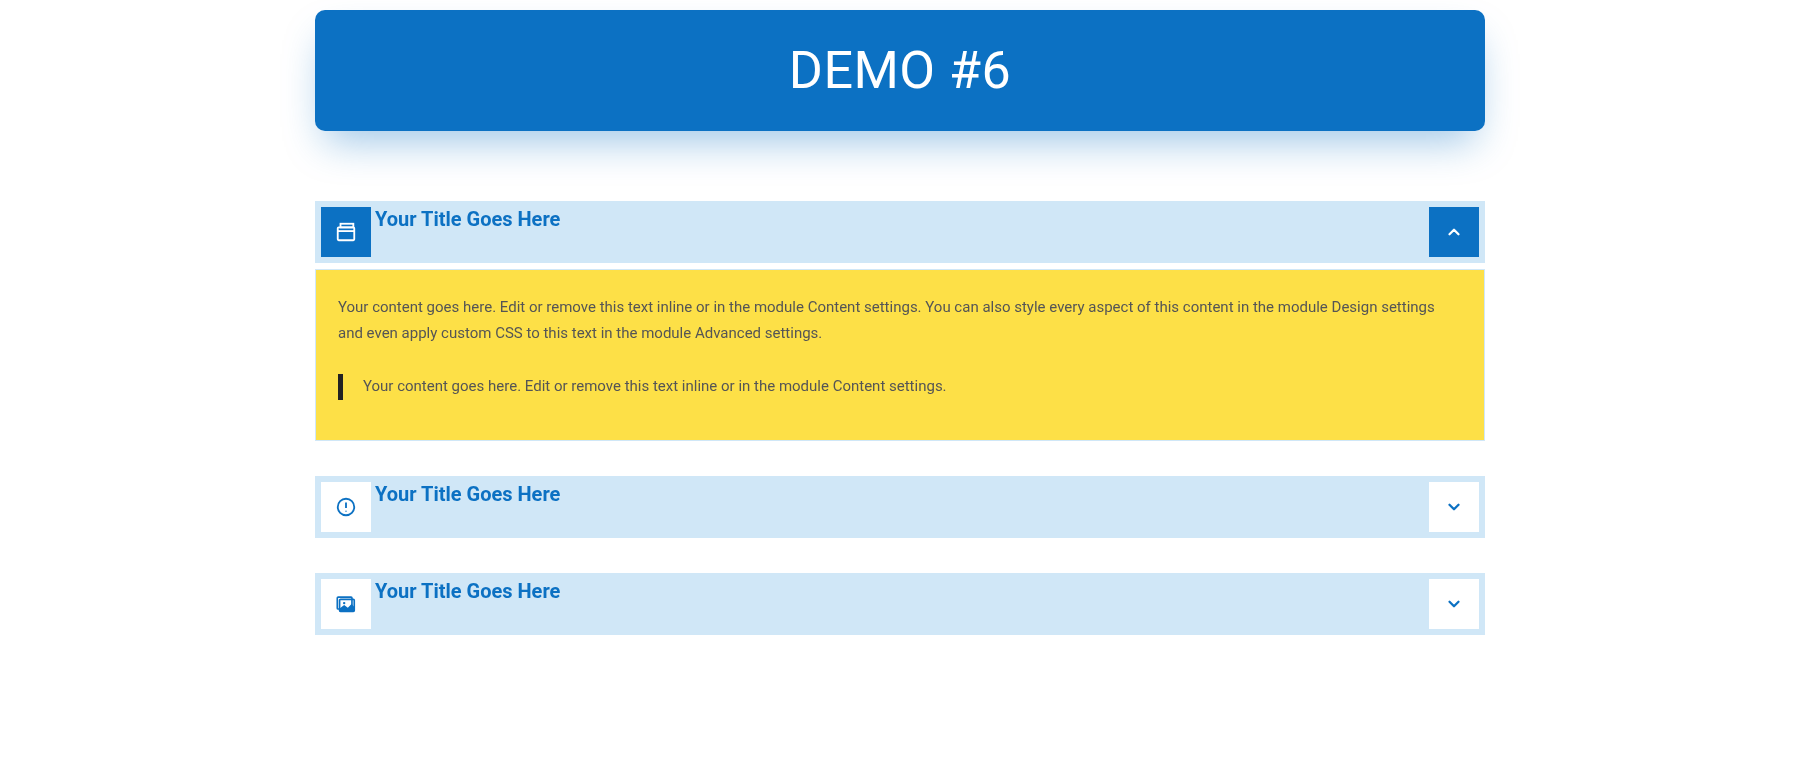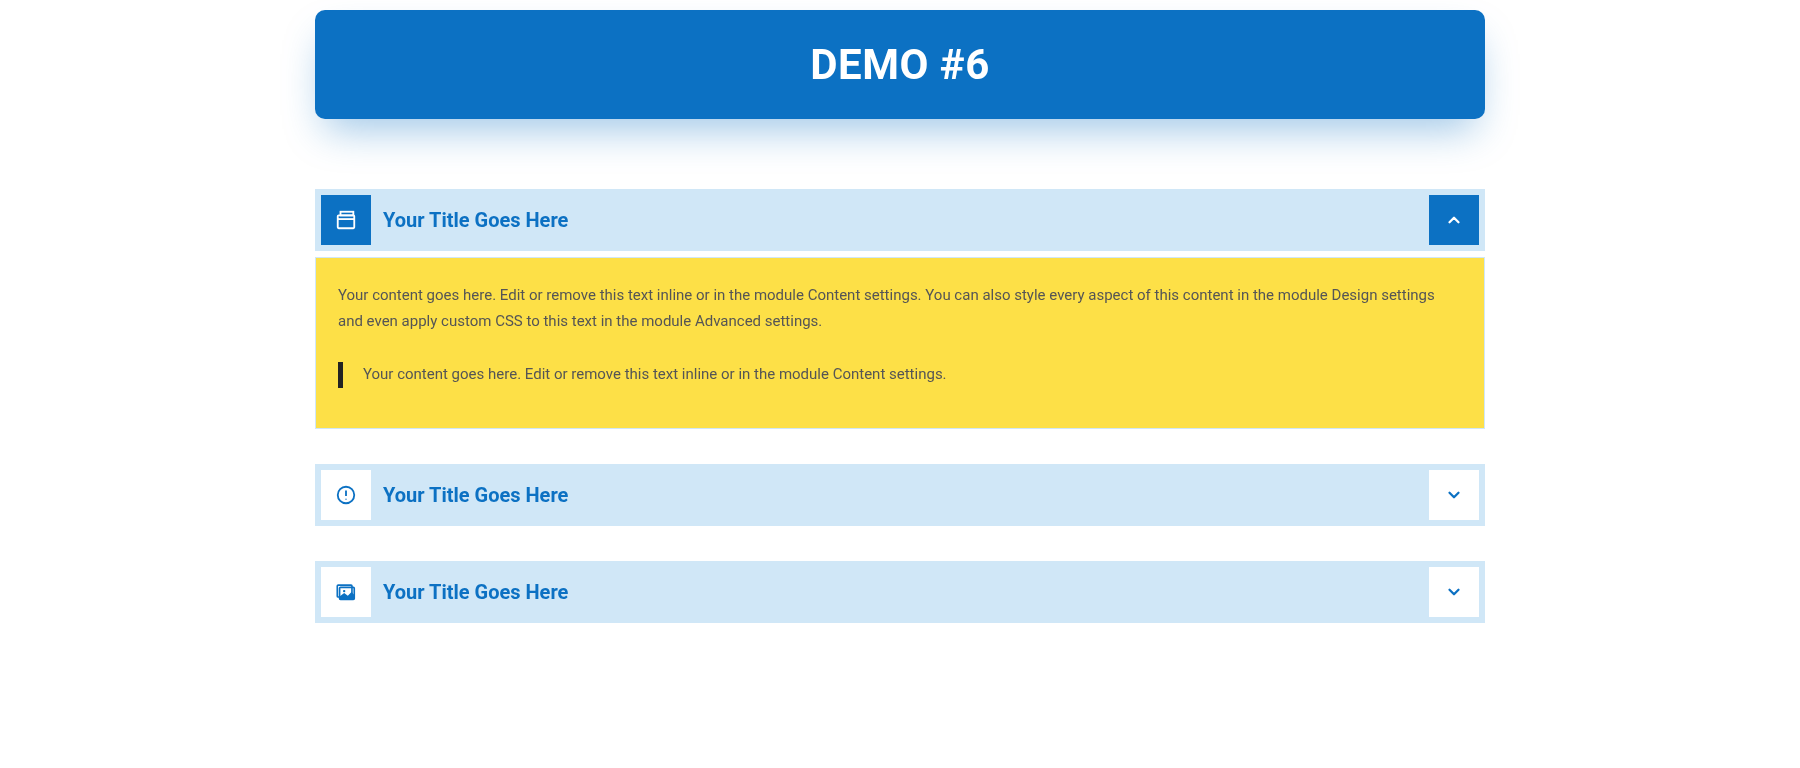--- a/index.html
+++ b/index.html
@@ -15,36 +15,36 @@
     .container {
       max-width: 1170px;
       margin: 0 auto;
     }
     .demo-header {
       background: #0c71c3;
       color: #fff;
       text-align: center;
       padding: 30px 20px;
       border-radius: 10px;
-      font-size: 42px;
-      font-weight: 700;
+      font-size: 52px;
+      font-weight: 400;
       letter-spacing: 0.5px;
       box-shadow: 0 20px 40px -10px rgba(12, 113, 195, 0.4);
       margin-bottom: 70px;
     }
     .accordion-item {
       margin-bottom: 35px;
     }
     .accordion-header {
       display: flex;
-      align-items: center;
+      align-items: flex-start;
       background: #d0e7f7;
       border: 1px solid #d0e7f7;
       padding: 5px;
-      gap: 12px;
+      gap: 4px;
     }
     .accordion-icon-box {
       width: 50px;
       min-width: 50px;
       height: 50px;
       background: #ffffff;
       display: flex;
       align-items: center;
       justify-content: center;
     }

